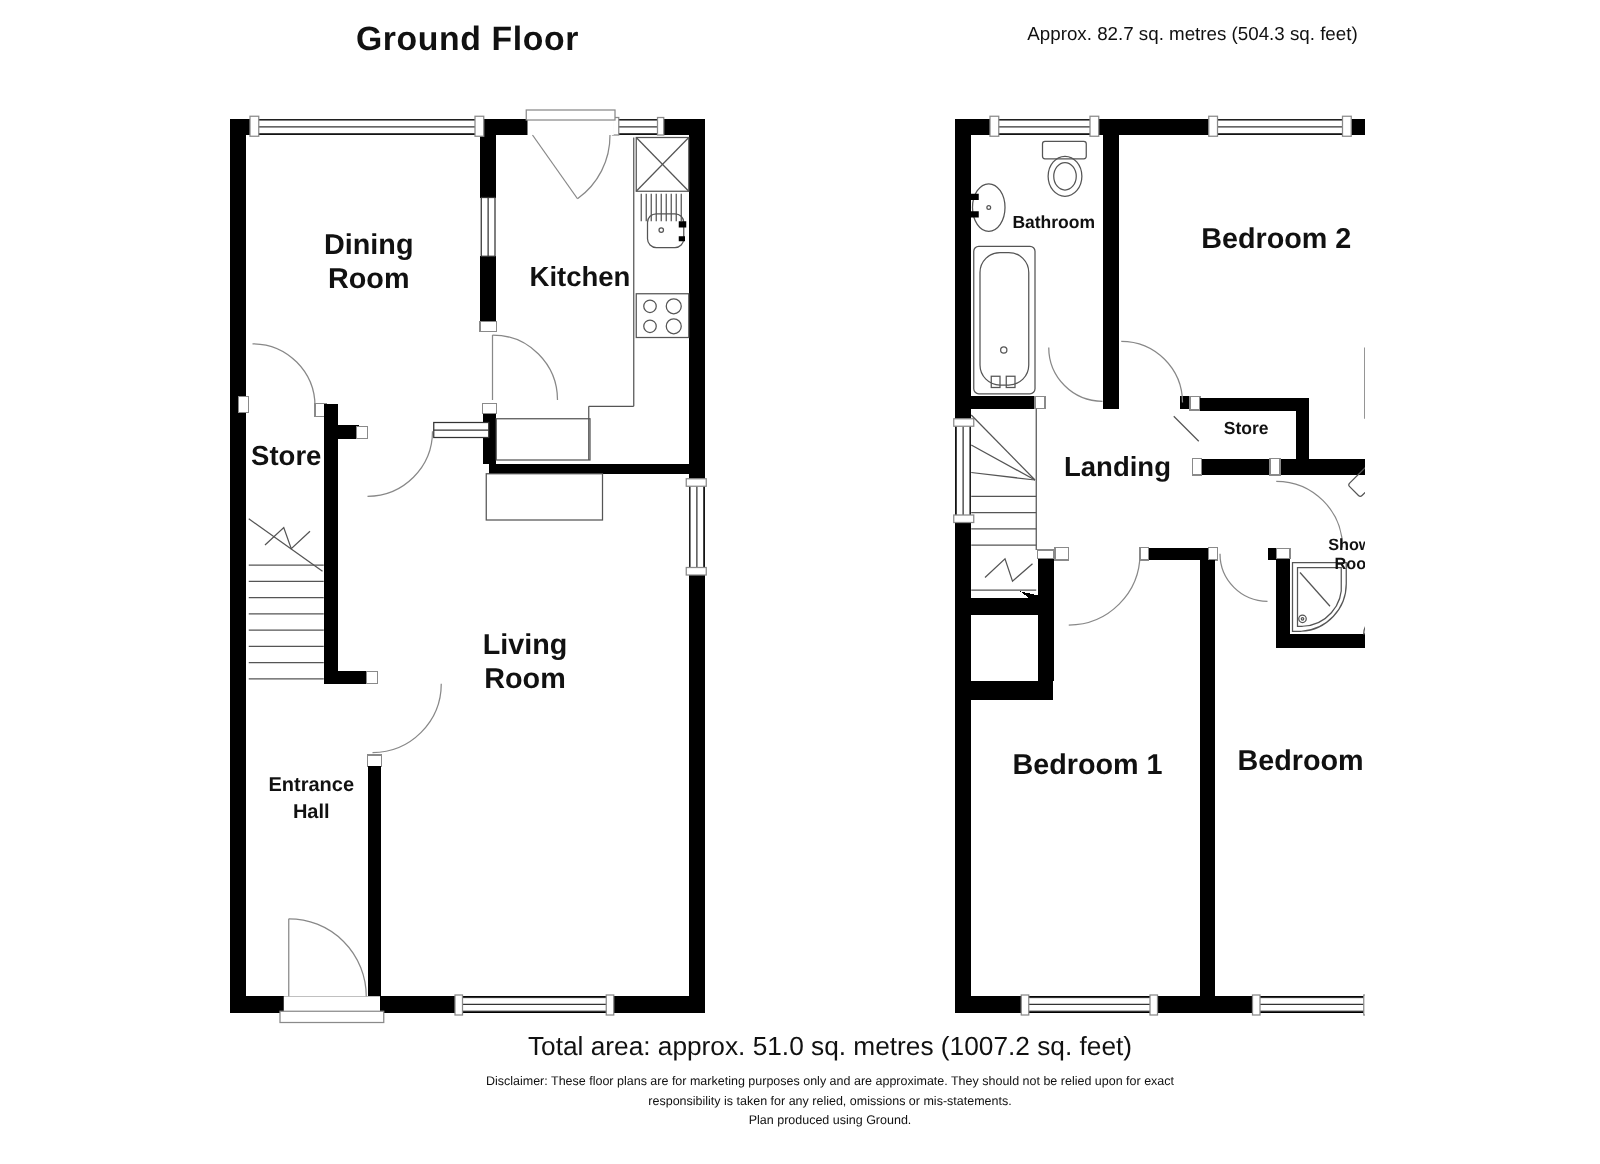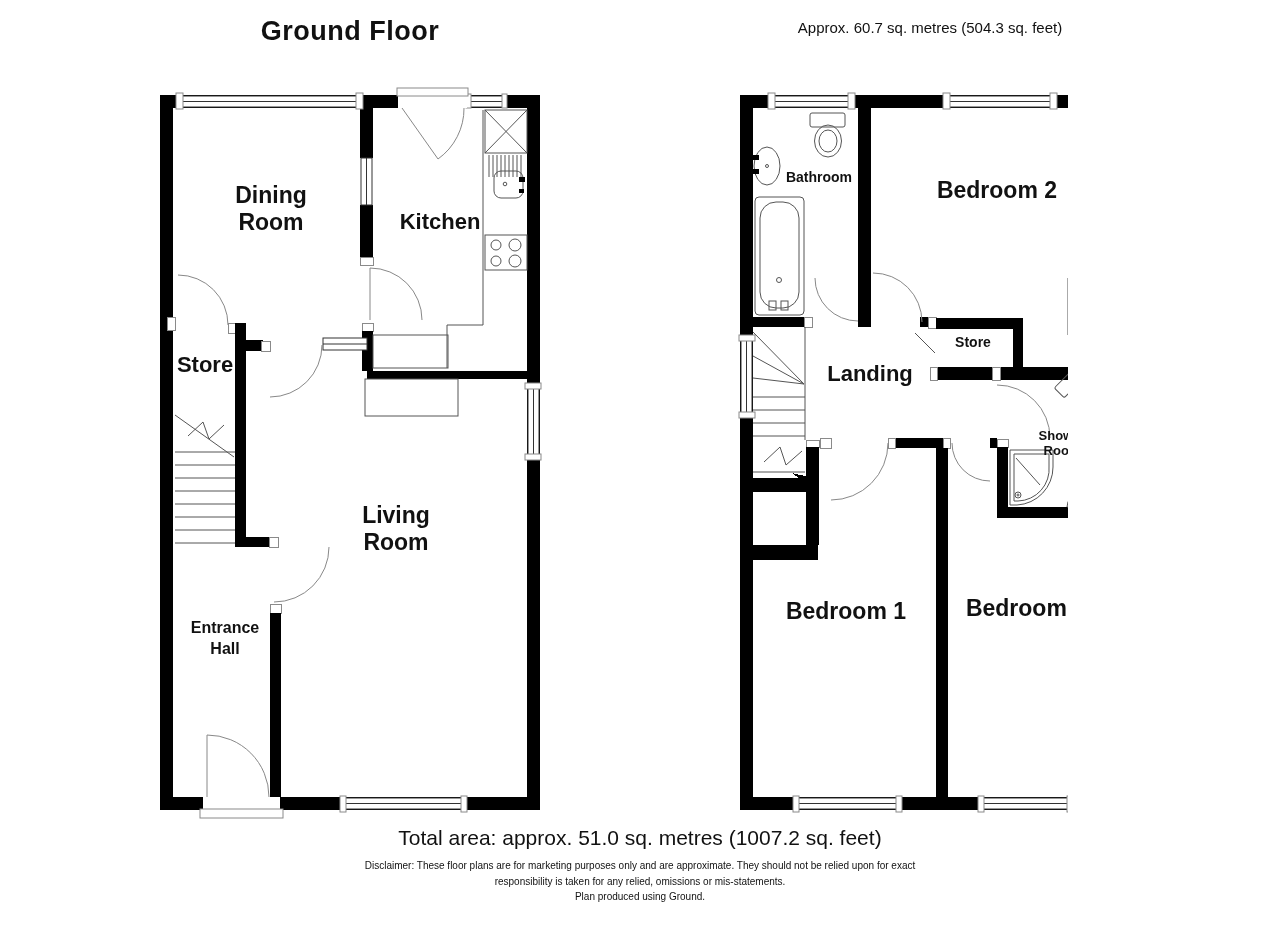--- a/index.html
+++ b/index.html
@@ -1,17 +1,17 @@
 <!DOCTYPE html>
 <html><head>
 <meta charset="utf-8">
 <style>
   html,body{margin:0;padding:0;background:#fff;}
   #page{position:relative;width:1068px;height:931px;background:#ffffff;overflow:hidden;
-        font-family:"Liberation Sans", sans-serif;color:#111;}
+        font-family:"Liberation Sans", sans-serif;color:#111;margin-left:24px;}
   .floor-title{position:absolute;top:16px;width:380px;text-align:center;}
   .ft-main{font-size:27px;font-weight:bold;letter-spacing:.5px;}
   .ft-sub{font-size:15px;margin-top:3px;}
   #gf-title{left:160px;}
   #ff-title{left:740px;}
   svg.plan{position:absolute;overflow:visible;}
   #gf-plan{left:160px;top:95px;}
   #ff-plan{left:740px;top:95px;}
   .wall{fill:#000;}
   .gap{fill:#fff;}
@@ -34,21 +34,21 @@
 </head>
 <body>
 
 <div id="page">
 
   <div class="floor-title" id="gf-title">
     <div class="ft-main">Ground Floor</div>
   </div>
 
   <div class="floor-title" id="ff-title">
-    <div class="ft-sub">Approx. 60.7 sq. metres (504.3 sq. feet)</div>
+    <div class="ft-sub">Approx. 82.7 sq. metres (504.3 sq. feet)</div>
   </div>
 
   <svg id="gf-plan" class="plan" width="380" height="715" viewBox="0 0 380 715">
 
     <g shape-rendering="crispEdges">
       <rect class="wall" x="0" y="0" width="380" height="13"></rect>
       <rect class="wall" x="0" y="702" width="380" height="13"></rect>
       <rect class="wall" x="0" y="0" width="13" height="715"></rect>
       <rect class="wall" x="367" y="0" width="13" height="715"></rect>
     </g>

